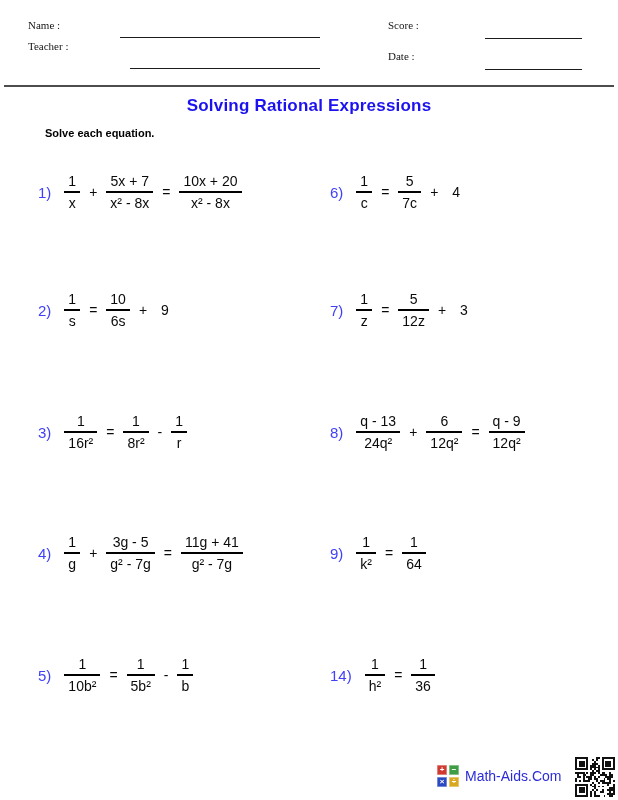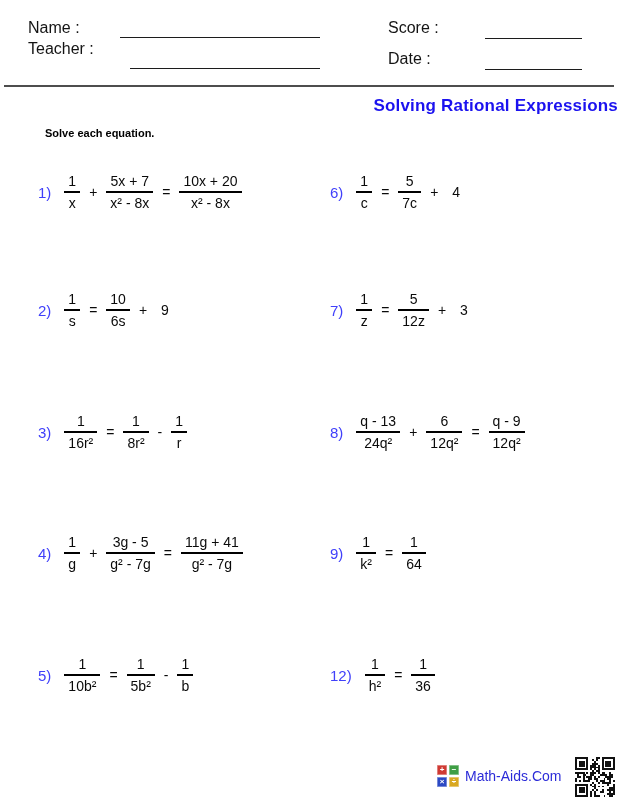--- a/index.html
+++ b/index.html
@@ -4,26 +4,26 @@
 <style>
   html,body{margin:0;padding:0;}
   body{
     width:618px;height:800px;background:#ffffff;
     font-family:"Liberation Sans","DejaVu Sans",sans-serif;
     color:#0a0a0a;position:relative;overflow:hidden;
   }
   .page{position:absolute;inset:0;background:#fff;}
 
   
-  .lbl{position:absolute;font-size:16px;color:#141414;white-space:nowrap;}
+  .lbl{position:absolute;font-size:11px;color:#141414;white-space:nowrap;font-family:Liberation Serif, serif;}
   .blank{position:absolute;height:16px;border-bottom:1.6px solid #1c1c1c;}
   .divider{position:absolute;left:4px;right:4px;top:85px;border-top:2px solid #4d4d4d;}
 
   
-  .title{position:absolute;top:96px;left:0;width:100%;text-align:right;
+  .title{position:absolute;top:96px;left:0;width:100%;text-align:center;
          font-size:17px;font-weight:bold;color:#1b12ef;letter-spacing:.2px;}
   .instruction{position:absolute;left:45px;top:127px;font-size:11px;font-weight:bold;color:#000;}
 
   
   .problem{position:absolute;display:flex;align-items:center;height:80px;}
   .pnum{font-size:15px;color:#4040fa;margin-right:11px;white-space:nowrap;}
   .frac{display:inline-flex;flex-direction:column;align-items:center;margin:0 2px;}
   .fn{padding:0 4px 2px;font-size:14px;white-space:nowrap;line-height:1.15;}
   .fbar{align-self:stretch;height:1.5px;background:#000;}
   .fd{padding:2px 4px 0;font-size:14px;white-space:nowrap;line-height:1.15;}
@@ -219,21 +219,21 @@
           <span class="fd">k²</span>
         </span>
         <span class="fop">=</span>
         <span class="frac">
           <span class="fn">1</span>
           <span class="fbar"></span>
           <span class="fd">64</span>
         </span>
       </div>
       <div class="problem" style="left: 330px; top: 635px;">
-        <span class="pnum">12)</span>
+        <span class="pnum">14)</span>
         <span class="frac">
           <span class="fn">1</span>
           <span class="fbar"></span>
           <span class="fd">h²</span>
         </span>
         <span class="fop">=</span>
         <span class="frac">
           <span class="fn">1</span>
           <span class="fbar"></span>
           <span class="fd">36</span>

